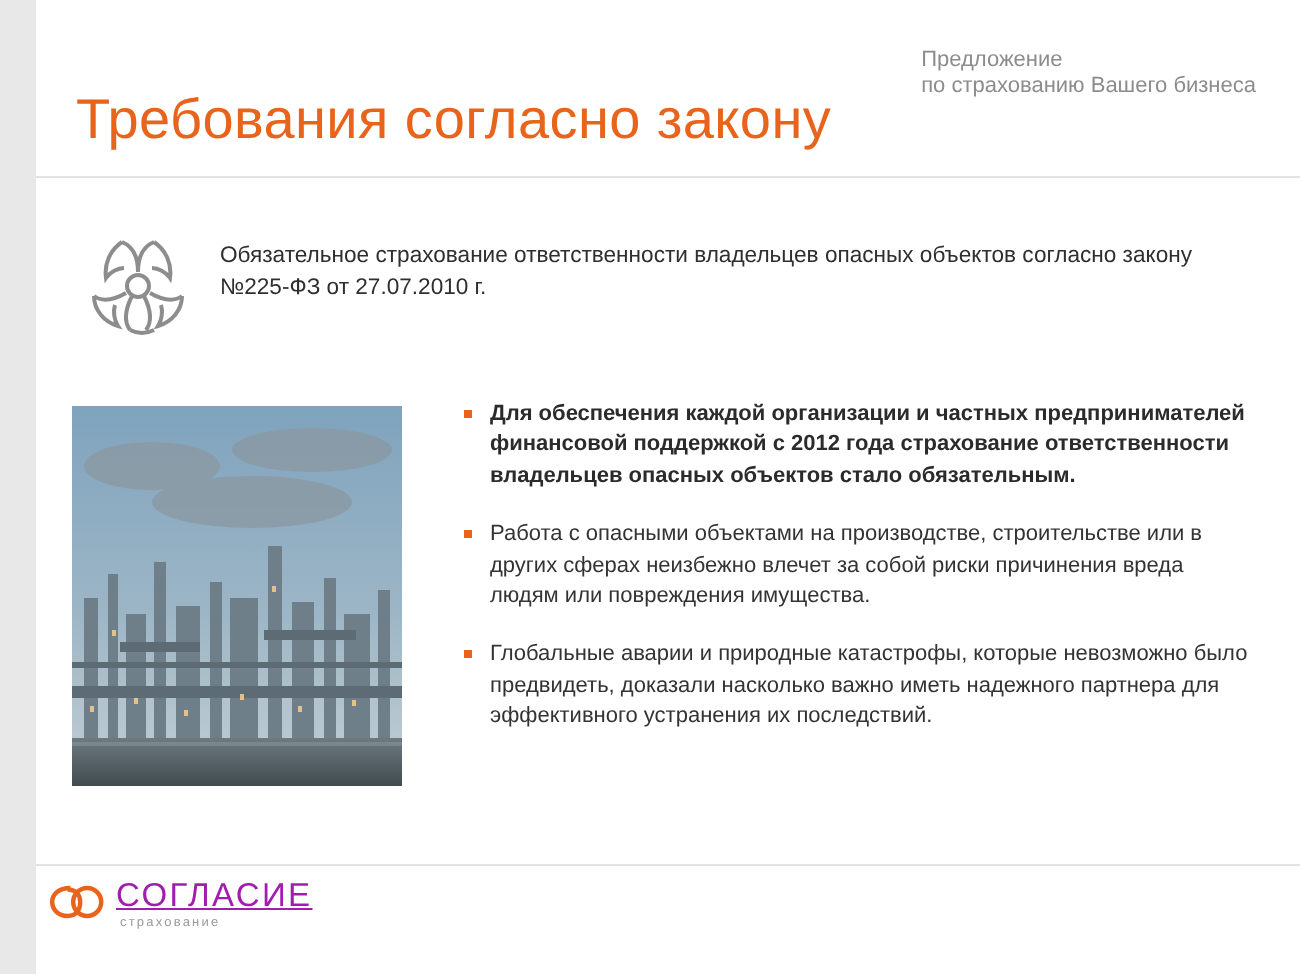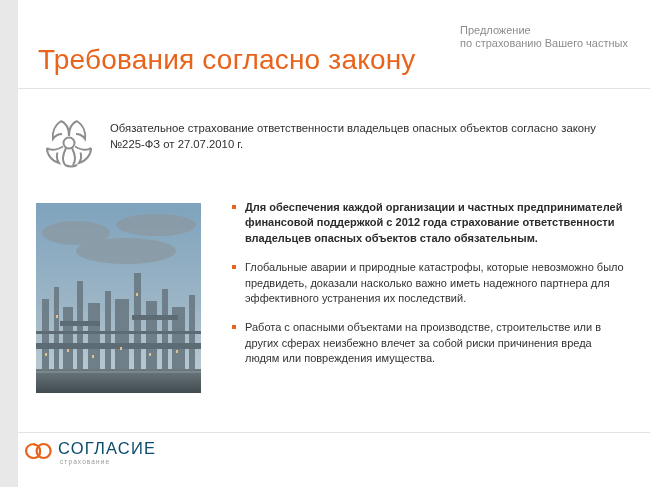--- a/index.html
+++ b/index.html
@@ -138,42 +138,43 @@
     left: 0;
     top: 2px;
     width: 28px;
     height: 20px;
   }
   .logo .brand {
     position: absolute;
     left: 34px;
     top: 0px;
     font-size: 16.5px;
-    color: #0c4a6e;
+    color: #a21caf;
     letter-spacing: 1.2px;
+    text-decoration: underline;
   }
   .logo .sub {
     position: absolute;
     left: 36px;
     top: 19px;
     font-size: 6.5px;
     color: #9a9a9a;
     letter-spacing: 1.1px;
   }
 </style>
 </head>
 <body>
 
 <div class="slide">
 
   <div class="left-bar"></div>
 
   <div class="header-note">
     <div>Предложение</div>
-    <div>по страхованию Вашего частных</div>
+    <div>по страхованию Вашего бизнеса</div>
   </div>
 
   <div class="title">Требования согласно закону</div>
 
   <div class="hr-top"></div>
 
   <div class="biohazard">
     <svg viewBox="0 0 100 100" width="50" height="50" aria-hidden="true">
       <g fill="none" stroke="#8d8d8d" stroke-width="4">
         <circle cx="50" cy="50" r="11"></circle>
@@ -250,25 +251,25 @@
     </svg>
   </div>
 
   <div class="bullets">
     <div class="bullet strong">
       <span class="marker"></span>
       <span>Для обеспечения каждой организации и частных предпринимателей финансовой поддержкой с 2012 года страхование ответственности владельцев опасных объектов стало обязательным.</span>
     </div>
     <div class="bullet">
       <span class="marker"></span>
-      <span>Глобальные аварии и природные катастрофы, которые невозможно было предвидеть, доказали насколько важно иметь надежного партнера для эффективного устранения их последствий.</span>
+      <span>Работа с опасными объектами на производстве, строительстве или в других сферах неизбежно влечет за собой риски причинения вреда людям или повреждения имущества.</span>
     </div>
     <div class="bullet">
       <span class="marker"></span>
-      <span>Работа с опасными объектами на производстве, строительстве или в других сферах неизбежно влечет за собой риски причинения вреда людям или повреждения имущества.</span>
+      <span>Глобальные аварии и природные катастрофы, которые невозможно было предвидеть, доказали насколько важно иметь надежного партнера для эффективного устранения их последствий.</span>
     </div>
   </div>
 
   <div class="hr-bottom"></div>
 
   <div class="logo">
     <div class="mark">
       <svg viewBox="0 0 40 28" width="28" height="20" aria-hidden="true">
         <g fill="none" stroke="#e8641c" stroke-width="3.2">
           <path d="M16 4 C7 4 3 9 3 14 C3 19 7 24 14 24 C20 24 23 20 23 14 C23 8 19 5 14 5"></path>

